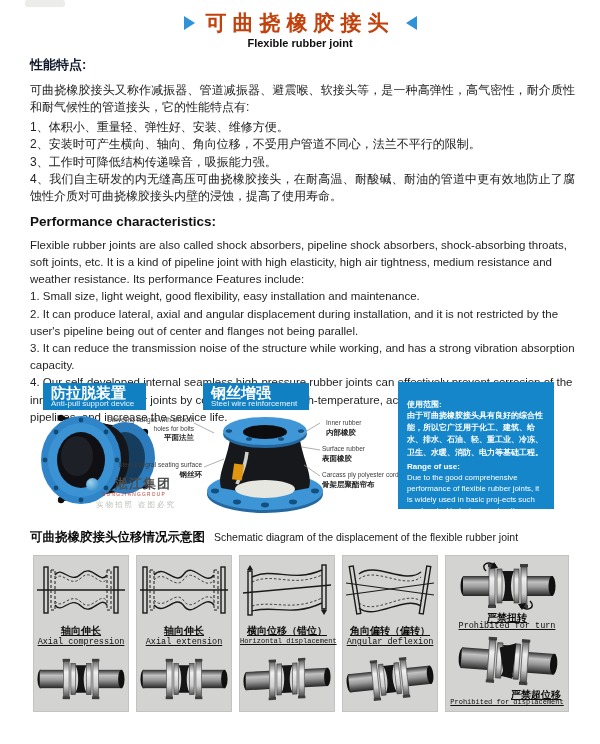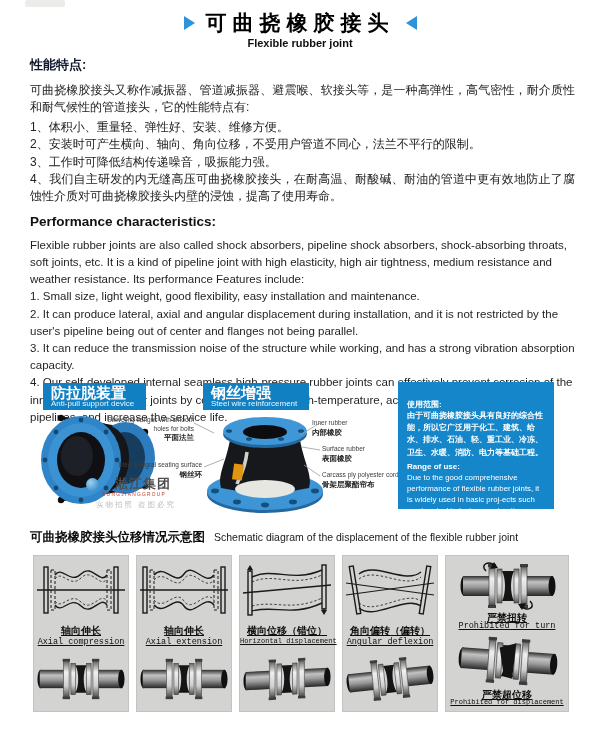--- a/index.html
+++ b/index.html
@@ -6,21 +6,21 @@
   .page{position:relative;width:600px;height:744px;background:#ffffff;overflow:hidden;
         font-family:"Liberation Sans","DejaVu Sans",sans-serif;color:#1c1c1c;}
   .fade-logo{position:absolute;left:25px;top:0;width:40px;height:7px;background:#ececea;border-radius:2px;}
 
   
   .header{padding-top:9px;text-align:center;}
   .title-row{display:flex;justify-content:center;align-items:center;gap:11px;}
   .tri{width:0;height:0;border-top:7px solid transparent;border-bottom:7px solid transparent;}
   .tri.l{border-left:11px solid #2e93d8;}
   .tri.r{border-right:11px solid #2e93d8;}
-  .title-cn{font-size:21px;font-weight:bold;letter-spacing:6px;color:#000000;white-space:nowrap;font-family:Liberation Serif, serif;}
+  .title-cn{font-size:21px;font-weight:bold;letter-spacing:6px;color:#c2410c;white-space:nowrap;font-family:Liberation Serif, serif;}
   .subtitle{font-size:11px;font-weight:bold;color:#0e0e0e;margin-top:0px;}
 
   
   .textblock{margin:7px 25px 0 30px;}
   .h-cn{font-size:13px;font-weight:bold;margin:3px 0 8px;color:#0f172a;}
   .para{font-size:12px;line-height:17.4px;margin:0;text-align:justify;color:#222;}
   .para.intro{margin-bottom:2px;}
   .h-en{font-size:13.5px;font-weight:bold;margin:8px 0 8px;color:#111;}
   .para-en{font-size:11.5px;line-height:17.2px;margin:0;color:#1f1f1f;max-width:545px;}
 
@@ -33,21 +33,21 @@
   #tag2{left:203px;top:8px;width:106px;height:27px;}
   .photo-left{position:absolute;left:33px;top:27px;width:128px;height:112px;}
   .photo-cut{position:absolute;left:197px;top:37px;width:140px;height:103px;}
   .leaders{position:absolute;left:0;top:0;width:600px;height:152px;pointer-events:none;}
   .ann{position:absolute;color:#3c3c3c;}
   .ann .en{display:block;font-size:6.5px;line-height:8.6px;}
   .ann .cn{display:block;font-size:7.5px;font-weight:bold;line-height:10px;color:#222;}
   .ann.r{text-align:right;}
   #annL1{left:96px;top:41px;width:98px;}
   #annL2{left:100px;top:86px;width:102px;}
-  #annR1{left:312px;top:44px;width:95px;}
+  #annR1{left:326px;top:44px;width:95px;}
   #annR2{left:322px;top:70px;width:95px;}
   #annR3{left:322px;top:96px;width:95px;}
   .rangebox{position:absolute;left:398px;top:7px;width:156px;height:127px;background:#1486c9;color:#fff;
             padding:17px 9px;box-sizing:border-box;overflow:hidden;}
   .rangebox .h{font-size:8px;font-weight:bold;line-height:11px;}
   .rangebox .cnbody{font-size:8px;font-weight:bold;line-height:12.2px;margin-bottom:2px;}
   .rangebox .enbody{font-size:7.8px;line-height:11.2px;}
   .watermark{position:absolute;left:86px;top:100px;width:110px;}
   .wm-row{display:flex;align-items:center;gap:16px;}
   .wm-logo{width:13px;height:13px;border-radius:50%;background:radial-gradient(circle at 35% 35%,#9ed1f0,#1e7fc0);}
@@ -65,21 +65,21 @@
   #p4{left:342px;width:96px;} #p5{left:445px;width:124px;}
   .diagram{position:absolute;left:2px;top:3px;width:90px;height:62px;}
   .cap{position:absolute;left:0;width:100%;text-align:center;white-space:nowrap;text-decoration:underline;}
   .cap-cn{font-family:"Liberation Serif","DejaVu Serif",serif;font-weight:bold;font-size:10px;color:#0f0f0f;}
   .cap-en{font-family:"Liberation Mono","DejaVu Sans Mono",monospace;font-size:8.5px;color:#0f0f0f;}
   .cap-en.tight{font-size:7px;}
   .c1{top:68px;} .c2{top:81px;}
   .pphoto{position:absolute;left:3px;bottom:6px;width:88px;height:52px;}
   .p5photo1{position:absolute;left:6px;top:5px;width:112px;height:50px;}
   .p5photo2{position:absolute;left:6px;top:79px;width:112px;height:52px;}
-  .p5c1{top:55px;} .p5c2{top:65px;} .p5c3{top:132px;} .p5c4{top:142px;}
+  .p5c1{top:55px;} .p5c2{top:65px;} .p5c3{top:132px;padding-left:29px;} .p5c4{top:142px;}
 </style>
 </head>
 <body>
 
 <div class="page">
 
   <svg width="0" height="0" style="position:absolute" aria-hidden="true">
     <defs>
       <linearGradient id="gPipe" x1="0" x2="0" y1="0" y2="1">
         <stop offset="0" stop-color="#2f2f2f"></stop>

